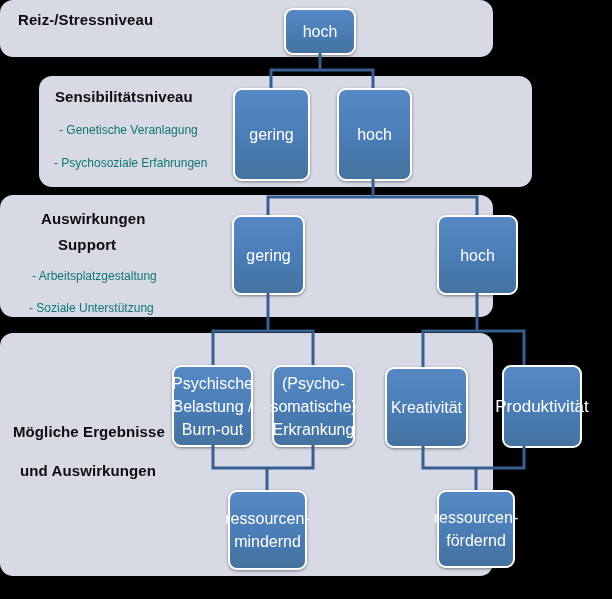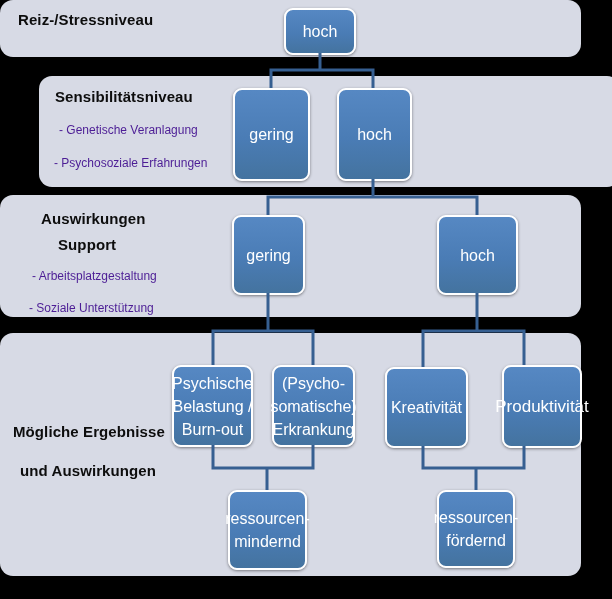--- a/index.html
+++ b/index.html
@@ -4,37 +4,37 @@
 <style>
   html,body{margin:0;padding:0;background:#000;}
   #stage{
     position:relative;
     width:612px;height:599px;
     background:#000;
     overflow:hidden;
     font-family:"Liberation Sans", sans-serif;
   }
   .band{
-    position:absolute;left:0;width:581px;
+    position:absolute;left:0;width:493px;
     background:#d7dae5;
     border-radius:13px;
   }
   #band-stress{top:0;height:57px;}
   #band-sensitivity{top:76px;height:111px;margin-left:39px;}
   #band-support{top:195px;height:122px;}
   #band-outcomes{top:333px;height:243px;}
 
   .band-title{
     position:absolute;
     font-weight:bold;font-size:15px;color:#0d0d0d;
     white-space:nowrap;letter-spacing:0.1px;
   }
   .band-item{
     position:absolute;
-    font-size:12px;color:#4c1d95;
+    font-size:12px;color:#0f766e;
     white-space:nowrap;
   }
 
   .node{
     position:absolute;box-sizing:border-box;
     background:linear-gradient(180deg,#5688c3 0%,#4a7cb5 55%,#44739f 100%);
     border:2.5px solid #fff;border-radius:9px;
     display:flex;flex-direction:column;align-items:center;justify-content:center;
     color:#fff;font-size:16px;text-align:center;
     box-shadow:0 1px 3px rgba(0,0,0,0.45);

